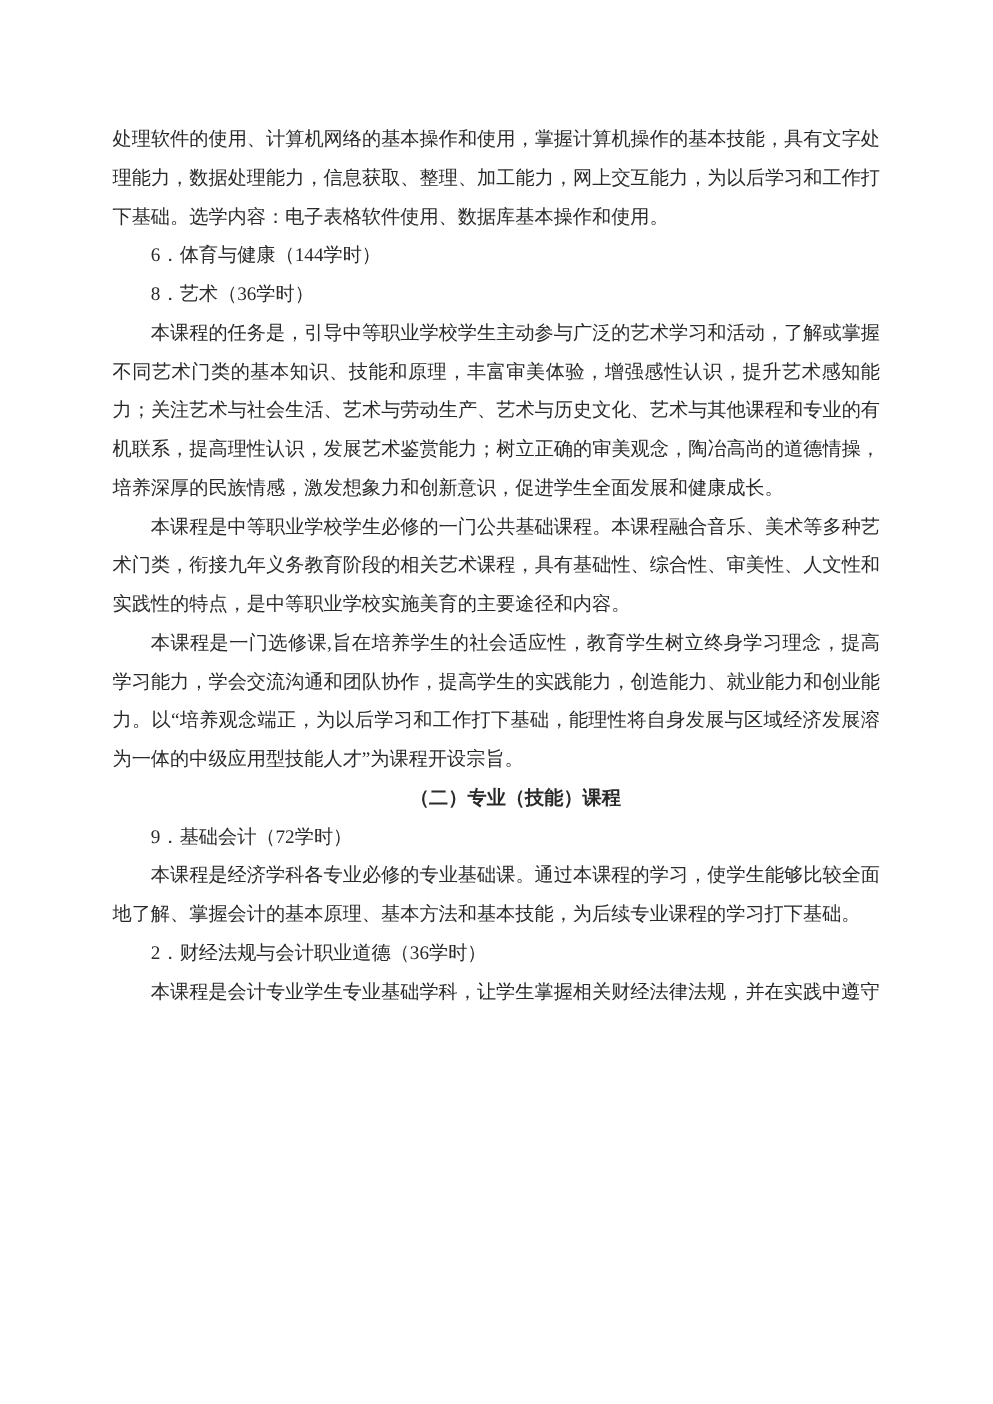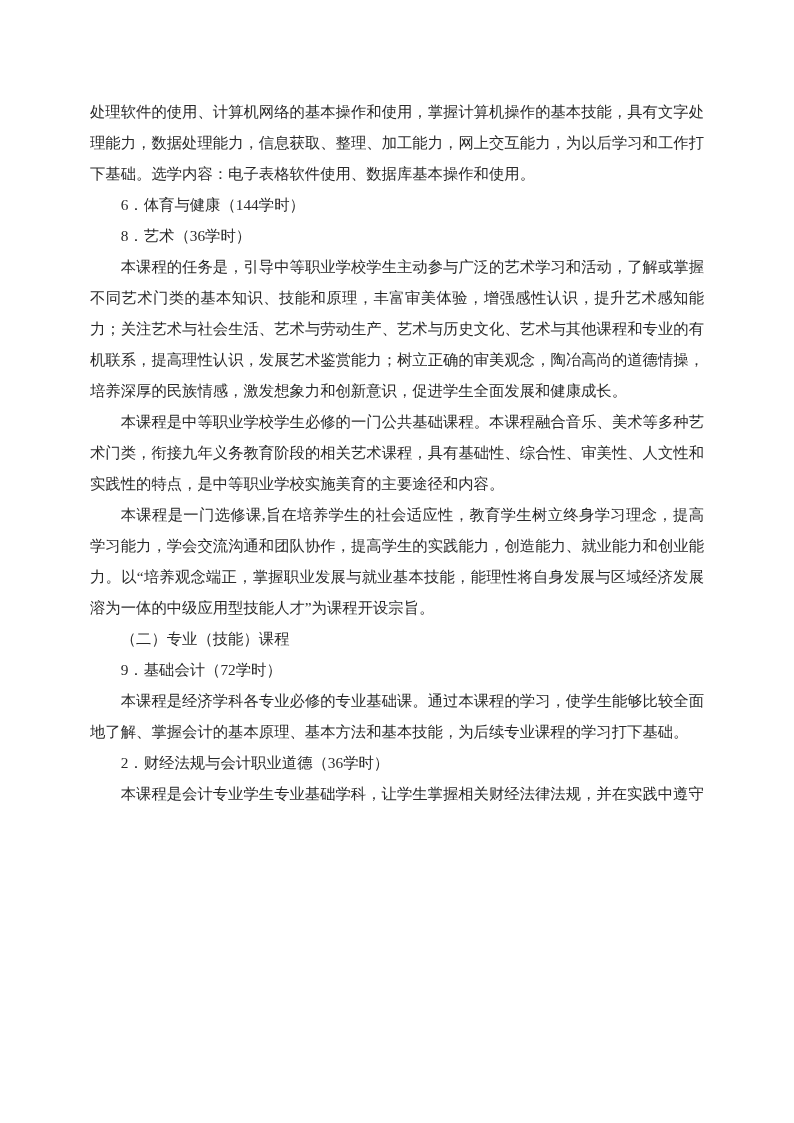--- a/index.html
+++ b/index.html
@@ -37,22 +37,22 @@
   .para.no-indent {
     text-indent: 0;
   }
   .heading {
     text-indent: 2em;
     text-align: left;
     margin: 4px 0;
   }
   .heading-bold {
     text-indent: 2em;
-    text-align: left;
-    font-weight: 400;
+    text-align: center;
+    font-weight: 700;
     margin: 4px 0;
   }
   .footer {
     position: absolute;
     left: 0;
     right: 0;
     top: 1050px;
     text-align: left;
     font-size: 13px;
     color: #4d7c0f;
@@ -61,21 +61,21 @@
 </head>
 <body>
 
 <div class="page">
   <div class="content">
     <p class="para no-indent">处理软件的使用、计算机网络的基本操作和使用，掌握计算机操作的基本技能，具有文字处理能力，数据处理能力，信息获取、整理、加工能力，网上交互能力，为以后学习和工作打下基础。选学内容：电子表格软件使用、数据库基本操作和使用。</p>
     <p class="heading">6．体育与健康（144学时）</p>
     <p class="heading">8．艺术（36学时）</p>
     <p class="para">本课程的任务是，引导中等职业学校学生主动参与广泛的艺术学习和活动，了解或掌握不同艺术门类的基本知识、技能和原理，丰富审美体验，增强感性认识，提升艺术感知能力；关注艺术与社会生活、艺术与劳动生产、艺术与历史文化、艺术与其他课程和专业的有机联系，提高理性认识，发展艺术鉴赏能力；树立正确的审美观念，陶冶高尚的道德情操，培养深厚的民族情感，激发想象力和创新意识，促进学生全面发展和健康成长。</p>
     <p class="para">本课程是中等职业学校学生必修的一门公共基础课程。本课程融合音乐、美术等多种艺术门类，衔接九年义务教育阶段的相关艺术课程，具有基础性、综合性、审美性、人文性和实践性的特点，是中等职业学校实施美育的主要途径和内容。</p>
-    <p class="para">本课程是一门选修课,旨在培养学生的社会适应性，教育学生树立终身学习理念，提高学习能力，学会交流沟通和团队协作，提高学生的实践能力，创造能力、就业能力和创业能力。以“培养观念端正，掌握职业发展与就业基本技能，能理性将自身发展与区域经济发展溶为一体的中级应用型技能人才”为课程开设宗旨。</p>
+    <p class="para">本课程是一门选修课,旨在培养学生的社会适应性，教育学生树立终身学习理念，提高学习能力，学会交流沟通和团队协作，提高学生的实践能力，创造能力、就业能力和创业能力。以“培养观念端正，为以后学习和工作打下基础，能理性将自身发展与区域经济发展溶为一体的中级应用型技能人才”为课程开设宗旨。</p>
     <p class="heading-bold">（二）专业（技能）课程</p>
     <p class="heading">9．基础会计（72学时）</p>
     <p class="para">本课程是经济学科各专业必修的专业基础课。通过本课程的学习，使学生能够比较全面地了解、掌握会计的基本原理、基本方法和基本技能，为后续专业课程的学习打下基础。</p>
     <p class="heading">2．财经法规与会计职业道德（36学时）</p>
     <p class="para">本课程是会计专业学生专业基础学科，让学生掌握相关财经法律法规，并在实践中遵守</p>
   </div>
   <div class="footer">
     <span>71</span>
   </div>
 </div>

